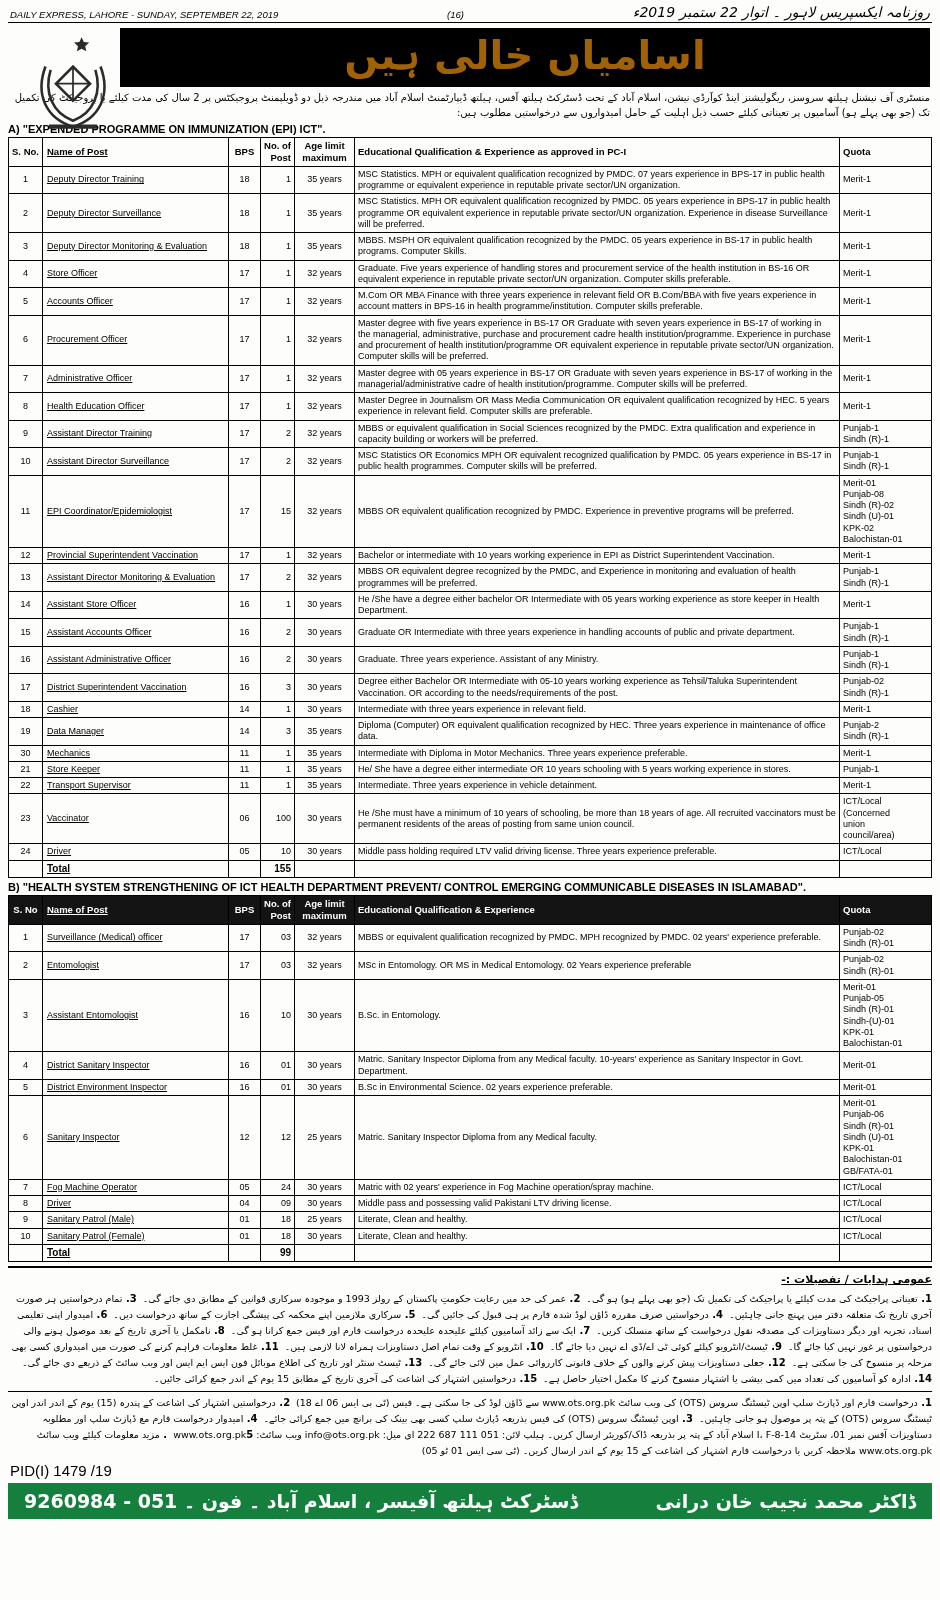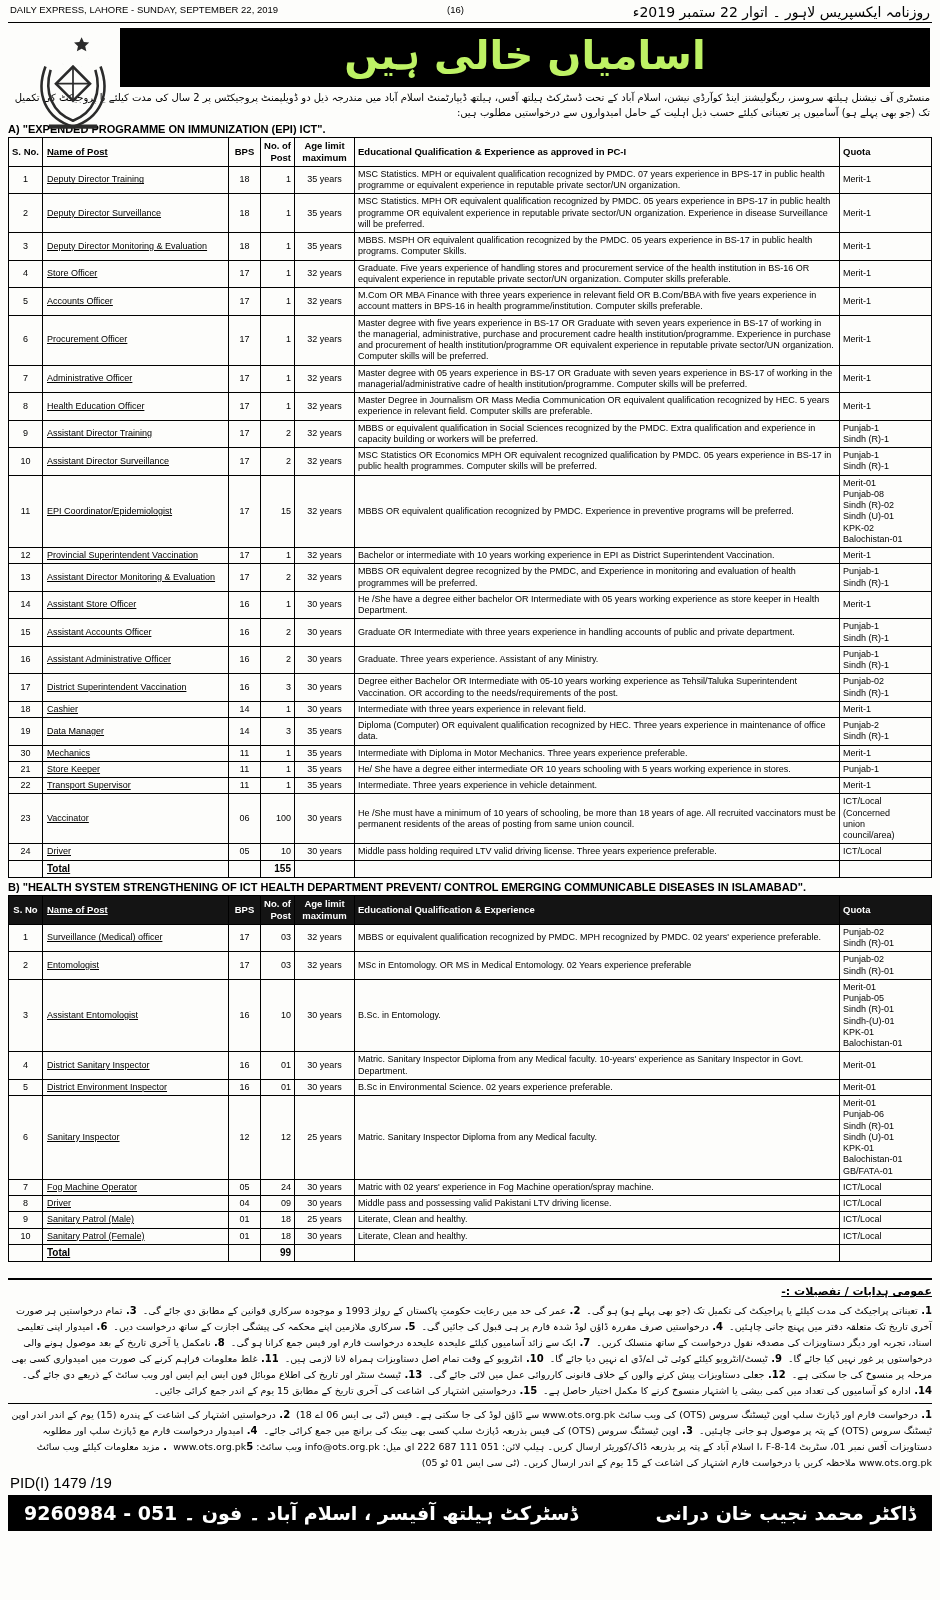--- a/index.html
+++ b/index.html
@@ -2,60 +2,60 @@
 <html><head>
 <meta charset="utf-8">
 <style>
   * { box-sizing: border-box; }
   html,body { margin:0; padding:0; background:#e9e7e2; }
   body { font-family:"Liberation Sans", sans-serif; color:#000; }
   .page { width:940px; min-height:1600px; margin:0 auto; background:#fdfdfb; padding:3px 8px 6px; position:relative; }
   .urdu { font-family:"DejaVu Sans", sans-serif; direction:rtl; }
 
   
-  .topbar { display:flex; justify-content:space-between; align-items:flex-start; font-size:9.5px; border-bottom:1.5px solid #000; padding:1px 2px 2px; }
+  .topbar { display:flex; justify-content:space-between; align-items:flex-end; font-size:9.5px; border-bottom:1.5px solid #000; padding:1px 2px 2px;font-style:italic; }
   .topbar .urdu { font-size:14px; }
 
   
   .header { position:relative; padding-top:2px; }
   .emblem { position:absolute; left:22px; top:4px; width:86px; height:110px; }
   .header-titles { text-align:center; padding:0 120px; }
   .h-govt { font-size:16px; font-weight:bold; }
   .h-office { font-size:25px; font-weight:bold; line-height:1.25; }
   .h-dept { font-size:19px; font-weight:bold; }
-  .banner { background:#000; color:#bef264; margin:3px 2px 3px 112px; text-align:center; padding:4px 0 9px; }
+  .banner { background:#000; color:#a16207; margin:3px 2px 3px 112px; text-align:center; padding:4px 0 9px; }
   .banner-text { font-size:40px; font-weight:bold; }
 
   .intro { font-size:10px; line-height:1.5; text-align:right; margin:2px 2px 3px; }
 
   .section-title { font-weight:bold; font-size:11px; margin:3px 0 2px; }
 
   table { width:100%; border-collapse:collapse; font-size:9px; line-height:1.25; table-layout:fixed; }
   th, td { border:1px solid #000; padding:2px 3px; vertical-align:middle; }
   thead th { font-size:9.5px; text-align:center; font-weight:bold; }
   .dark-head th { background:#141414; color:#fff; }
   .col-sno   { width:34px;  text-align:center; }
   .col-post  { width:186px; text-align:left; padding-left:4px;text-decoration:underline; }
   .col-bps   { width:32px;  text-align:center; }
   .col-posts { width:34px;  text-align:right; }
   .col-age   { width:60px;  text-align:center; }
   .col-qual  { text-align:left; }
   .col-quota { width:92px;  text-align:left; white-space:pre-line; }
   tfoot td { font-weight:bold; font-size:10px; }
 
-  .instructions { border-top:2px solid #000; margin-top:16px; padding-top:3px; font-size:9.5px; line-height:1.6; text-align:right; }
+  .instructions { border-top:2px solid #000; margin-top:4px; padding-top:3px; font-size:9.5px; line-height:1.6; text-align:right; }
   .instr-heading { font-weight:bold; text-decoration:underline; font-size:11px; display:block; margin-bottom:2px; }
   .instr-item { margin-left:6px; }
   .instr-item b { font-size:10px; }
   .ots-block { border-top:1.5px solid #000; margin-top:4px; padding-top:3px; }
 
   .bottom-line { display:flex; justify-content:space-between; align-items:flex-end; margin-top:4px; font-size:9.5px; padding:0 2px; }
   .pid { font-size:15px; }
 
-  .footer-bar { background:#000000; color:#fff; display:flex; justify-content:space-between; align-items:center; padding:7px 16px; margin-top:4px; }
+  .footer-bar { background:#15803d; color:#fff; display:flex; justify-content:space-between; align-items:center; padding:7px 16px; margin-top:4px; }
   .f-office { font-size:19px; font-weight:bold; }
   .f-name { font-size:19px; font-weight:bold; }
 </style>
 </head>
 <body>
 
 <div class="page">
 
   <div class="topbar">
     <span>DAILY EXPRESS, LAHORE - SUNDAY, SEPTEMBER 22, 2019</span>

